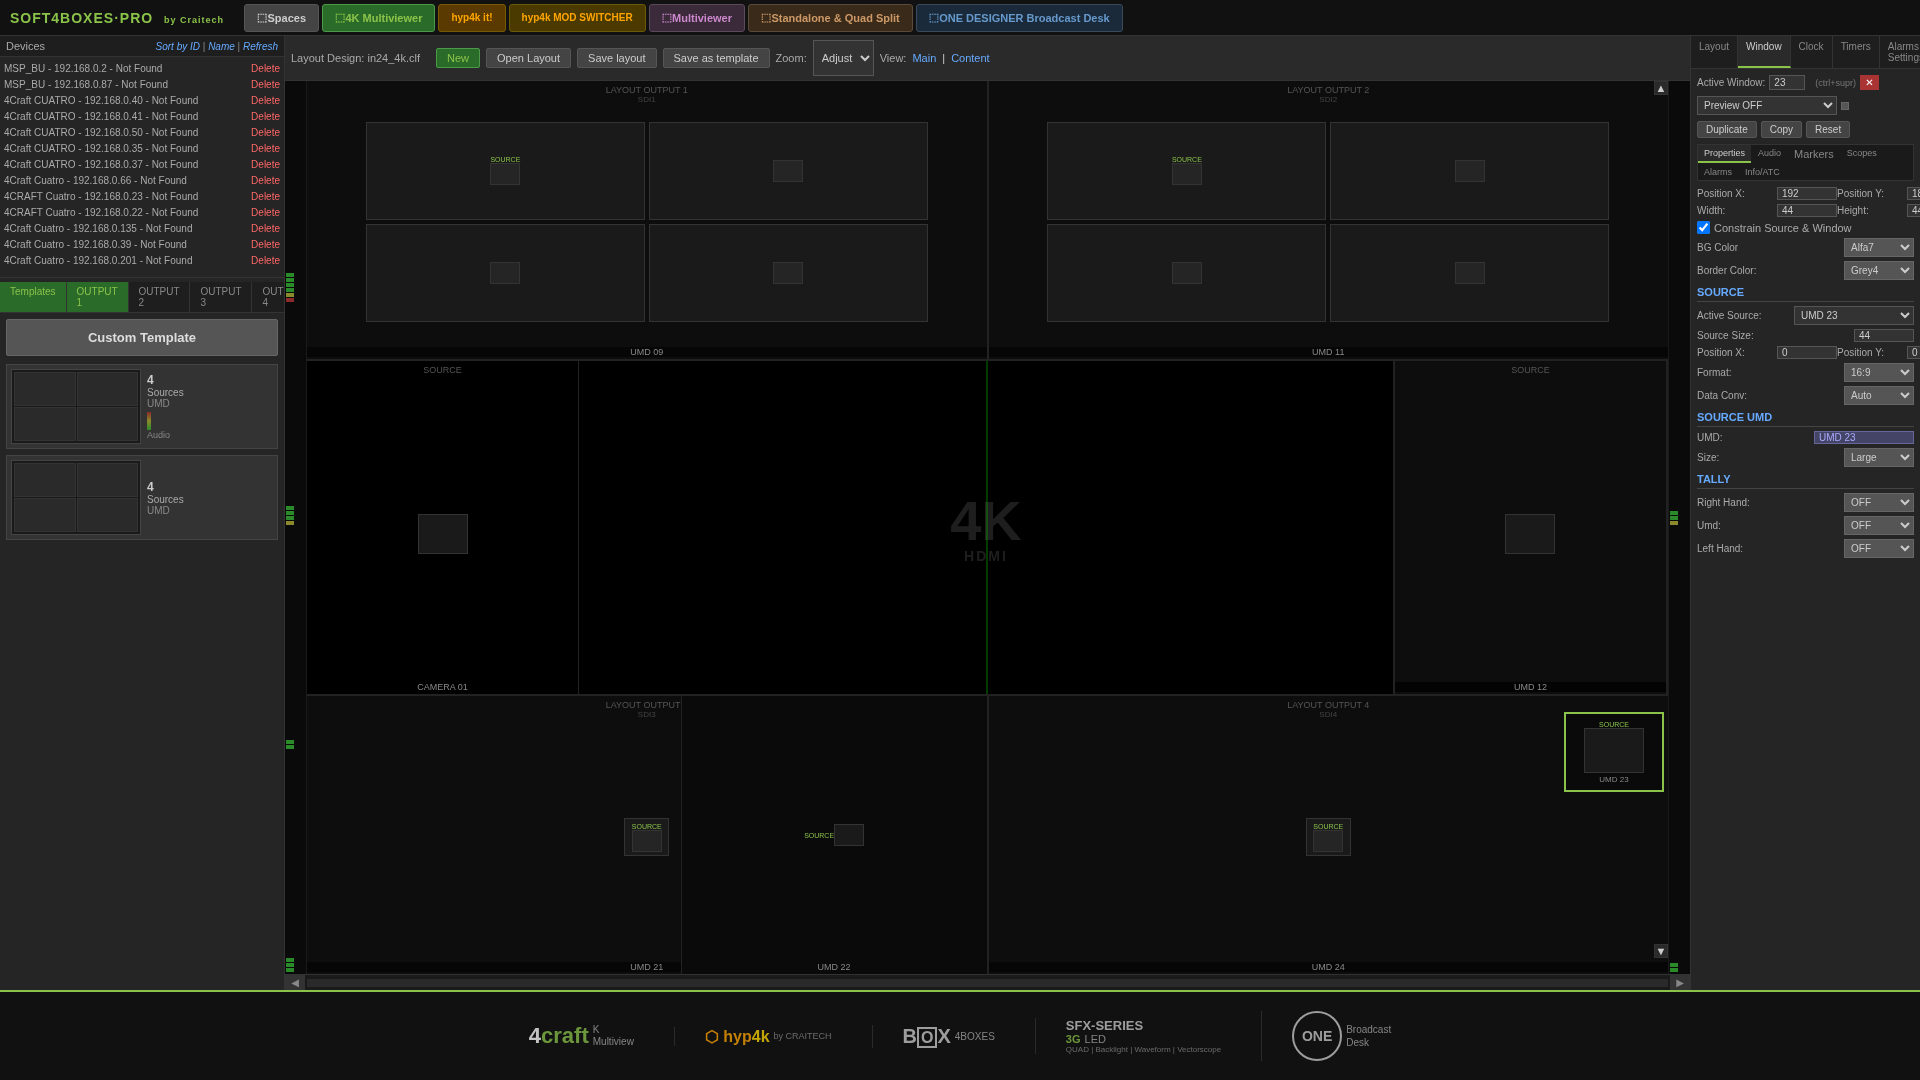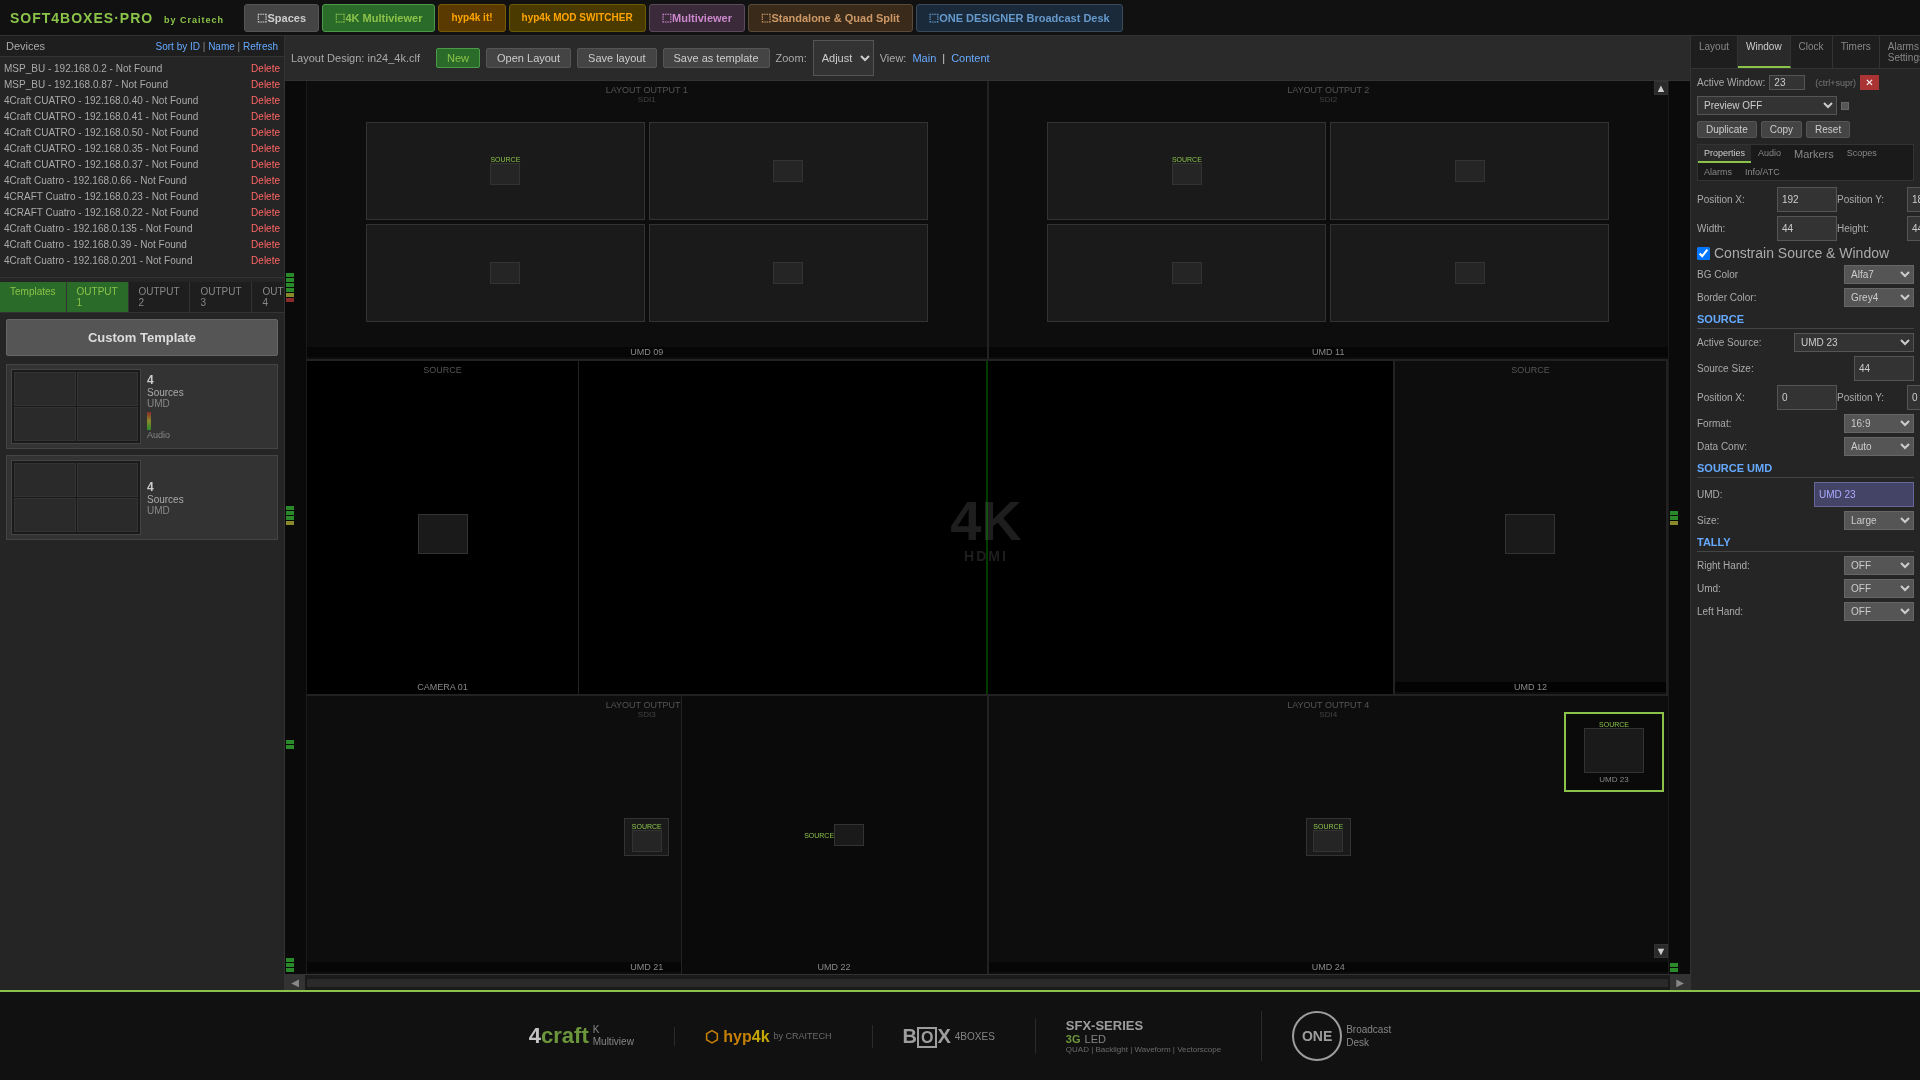--- a/index.html
+++ b/index.html
@@ -23,21 +23,21 @@
     .nav-tab.one-designer { background: #1a2a3a; color: #6699cc; border: 1px solid #3a4a5a; }
 
     
     .main-layout { display: flex; height: calc(100vh - 36px - 90px); }
 
     
     .sidebar { width: 285px; background: #252525; border-right: 1px solid #333; display: flex; flex-direction: column; overflow: hidden; }
     .sidebar-header { display: flex; justify-content: space-between; align-items: center; padding: 4px 6px; border-bottom: 1px solid #333; background: #1e1e1e; }
     .sidebar-title { font-size: 11px; color: #aaa; }
     .sidebar-sort { font-size: 10px; color: #888; }
-    .sidebar-sort a { color: #6af; text-decoration: none; }
+    .sidebar-sort a { color: #6af; text-decoration: none; font-style: italic; }
     .device-list { padding: 4px; font-size: 10px; line-height: 1.6; overflow-y: auto; max-height: 230px; }
     .device-item { color: #aaa; display: flex; justify-content: space-between; }
     .device-item .del { color: #f66; cursor: pointer; margin-left: 4px; }
     .sidebar-divider { height: 1px; background: #333; margin: 4px 0; }
 
     
     .templates-section { flex: 1; display: flex; flex-direction: column; }
     .template-tabs { display: flex; gap: 0; background: #1e1e1e; border-bottom: 1px solid #333; }
     .template-tab { padding: 4px 10px; font-size: 10px; cursor: pointer; color: #888; border-right: 1px solid #333; }
     .template-tab.active { background: #2a6b2a; color: #8BC34A; }
@@ -66,34 +66,34 @@
     
     .right-panel { width: 230px; background: #252525; border-left: 1px solid #333; display: flex; flex-direction: column; overflow-y: auto; }
     .right-tabs { display: flex; background: #1e1e1e; border-bottom: 1px solid #333; }
     .right-tab { padding: 5px 8px; font-size: 10px; cursor: pointer; color: #888; border-right: 1px solid #333; }
     .right-tab.active { background: #2a2a2a; color: #ccc; border-bottom: 2px solid #8BC34A; }
 
     
     .right-content { padding: 6px; }
     .field-row { display: flex; align-items: center; justify-content: space-between; margin-bottom: 4px; }
     .field-label { font-size: 10px; color: #aaa; min-width: 80px; }
-    .field-input { background: #333; color: #ccc; border: 1px solid #555; padding: 6px 4px; font-size: 10px; width: 60px; }
+    .field-input { background: #333; color: #ccc; border: 1px solid #555; padding: 0 4px; font-size: 10px; width: 60px; }
     .field-input-wide { width: 100px; }
     .active-window-row { display: flex; align-items: center; gap: 4px; margin-bottom: 6px; }
     .active-window-label { font-size: 10px; color: #aaa; }
     .active-window-val { background: #333; border: 1px solid #555; padding: 2px 6px; font-size: 10px; color: #ccc; }
     .ctrl-hint { font-size: 9px; color: #777; margin-left: 6px; }
     .close-x { background: #a33; color: #fff; border: none; padding: 2px 5px; cursor: pointer; font-size: 10px; }
 
     .preview-select { background: #333; color: #ccc; border: 1px solid #555; padding: 2px; font-size: 10px; width: 140px; }
     .btn-small { background: #444; color: #ccc; border: 1px solid #555; padding: 2px 8px; font-size: 10px; cursor: pointer; border-radius: 2px; }
 
     .section-header { font-size: 11px; color: #ccc; font-weight: bold; border-bottom: 1px solid #444; padding-bottom: 3px; margin: 6px 0 4px 0; }
     .checkbox-row { display: flex; align-items: center; gap: 4px; margin-bottom: 4px; }
-    .checkbox-label { font-size: 14px; color: #aaa; }
+    .checkbox-label { font-size: 11px; color: #aaa; }
 
     .color-select { background: #555; color: #ccc; border: 1px solid #666; padding: 2px; font-size: 10px; width: 70px; }
     .source-select { background: #333; color: #ccc; border: 1px solid #555; padding: 2px; font-size: 10px; width: 120px; }
 
     
     .footer { height: 90px; background: #111; border-top: 2px solid #8BC34A; display: flex; align-items: center; justify-content: center; gap: 40px; }
 
     
     .h-scroll { height: 16px; background: #1a1a1a; border-top: 1px solid #333; display: flex; align-items: center; }
     .h-scroll-arrow { background: #333; border: none; color: #888; width: 20px; height: 16px; cursor: pointer; font-size: 10px; }

